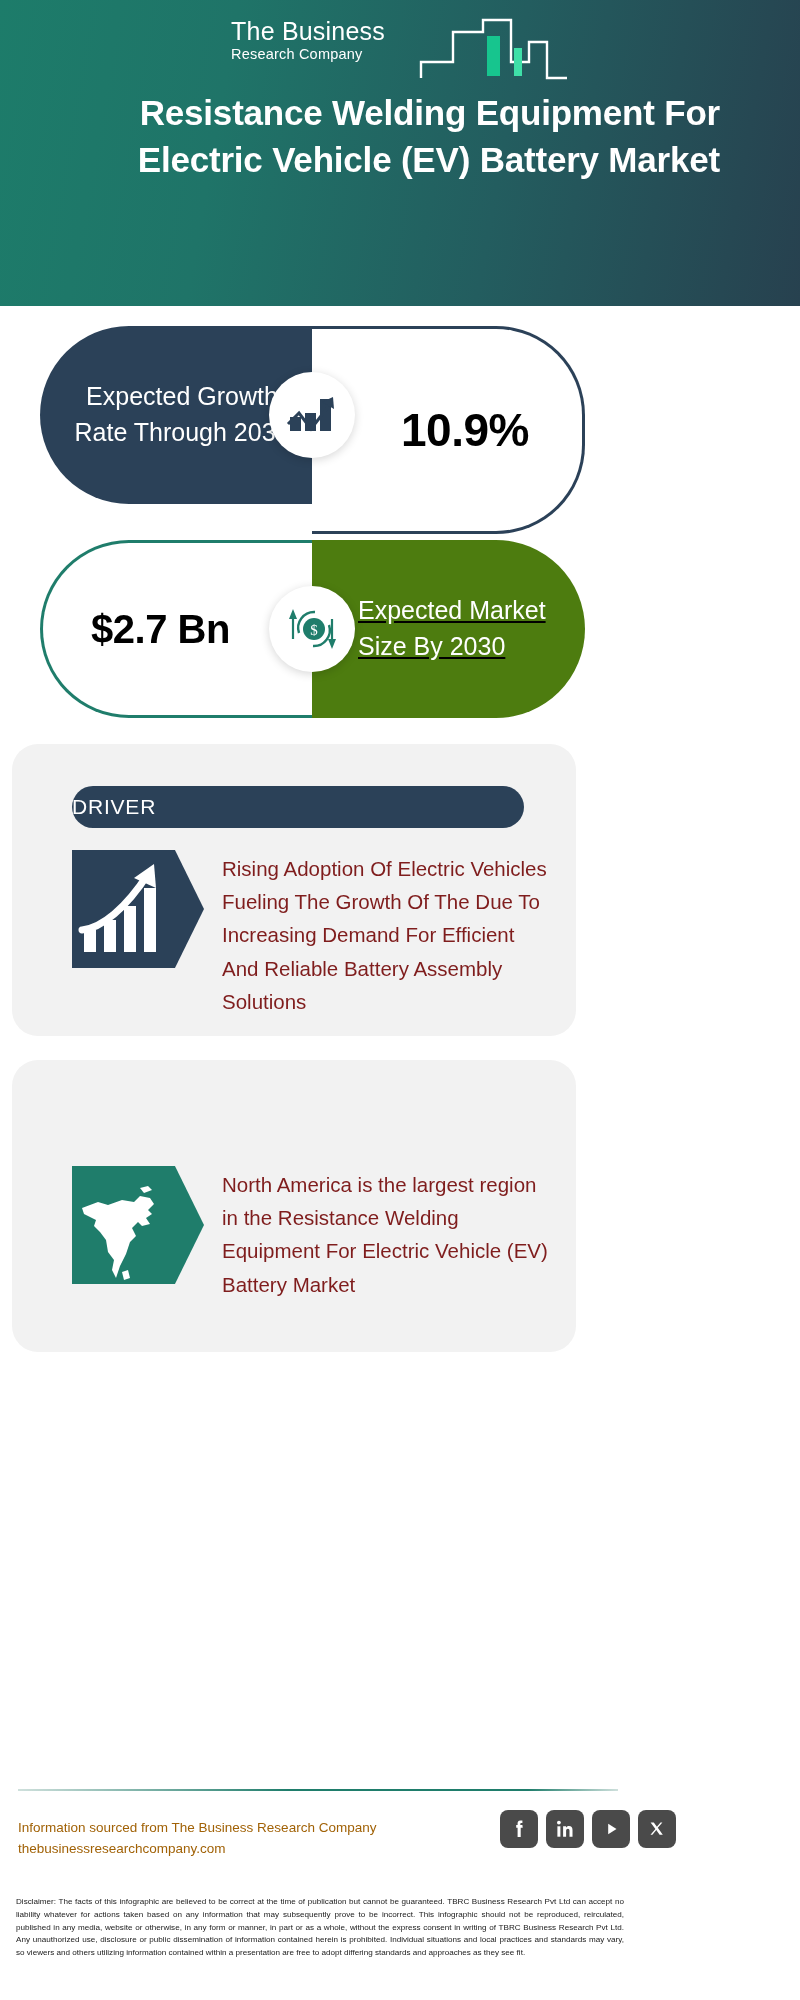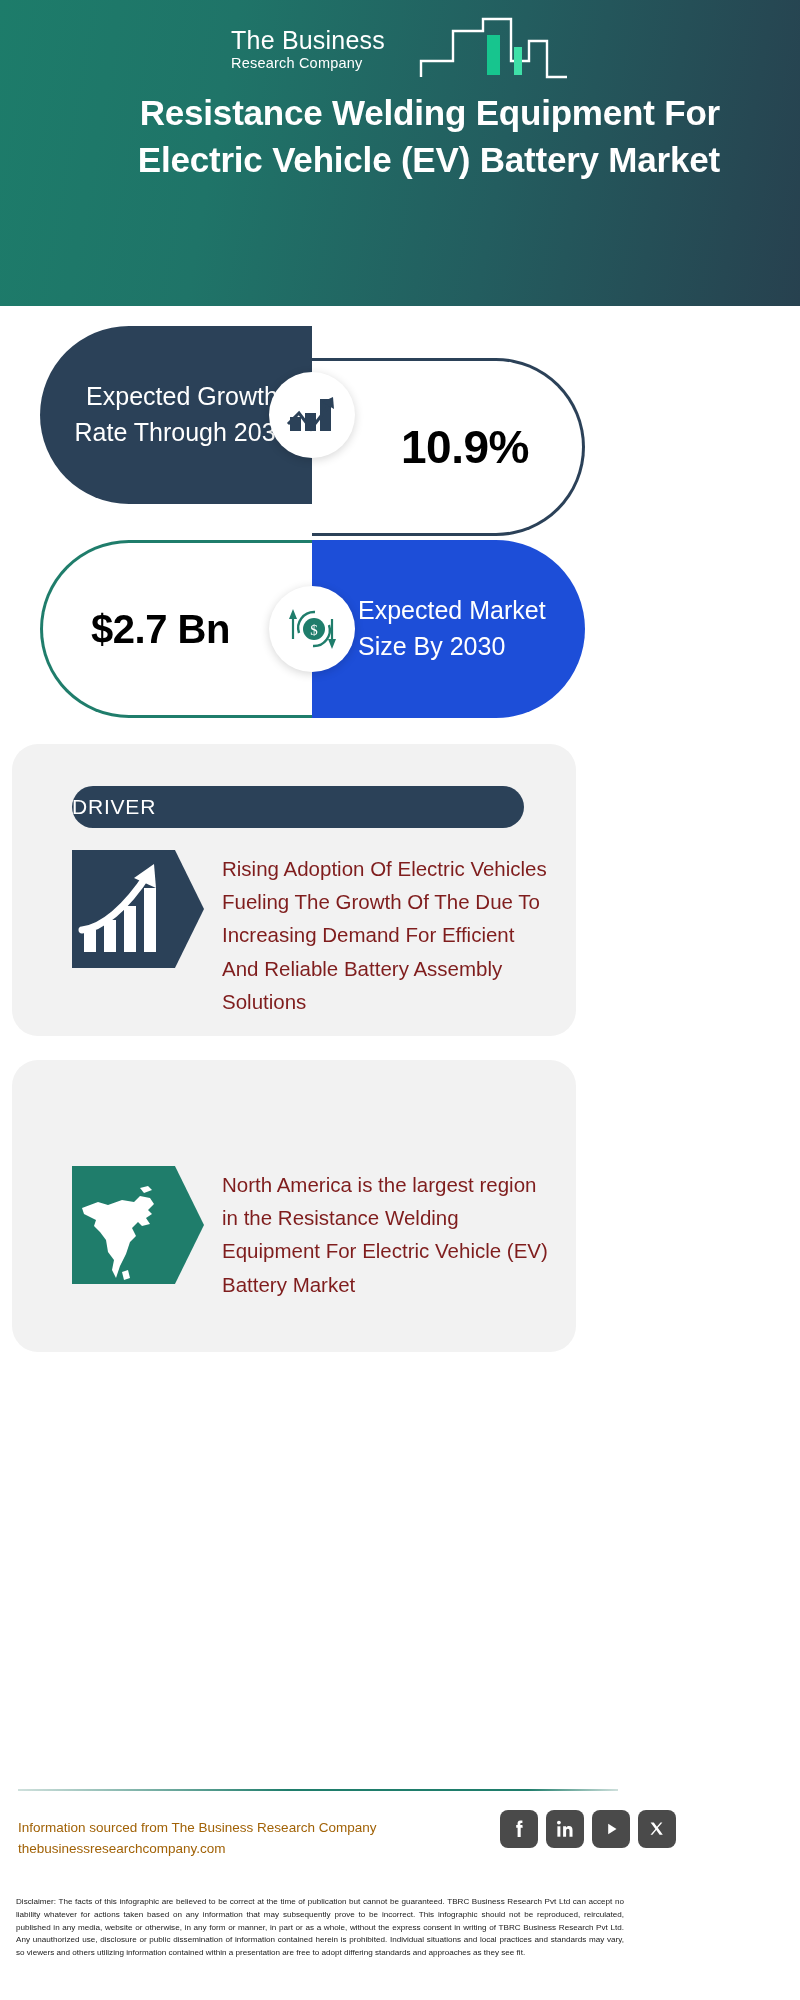--- a/index.html
+++ b/index.html
@@ -11,21 +11,21 @@
     overflow:hidden;
   }
 
   
   .header {
     position:absolute; left:0; top:0; width:800px; height:306px;
     background:linear-gradient(100deg,#1d7c6a 0%,#1f7468 28%,#235d5f 62%,#27414f 100%);
     display:flex; flex-direction:column; align-items:center;
   }
   .logo-wrap {
-    margin-top:18px; display:flex; align-items:center;
+    margin-top:18px; display:flex; align-items:flex-start;
     justify-content:center; height:68px;gap:32px;
   }
   .logo-text { display:flex; flex-direction:column; align-items:flex-start; padding-bottom:2px; }
   .logo-line1 {
     color:#ffffff; font-size:25px; font-weight:400; letter-spacing:.2px; line-height:1.05;
   }
   .logo-line2 {
     color:#ffffff; font-size:14.5px; font-weight:400; letter-spacing:.2px; line-height:1.5;
   }
   .logo-mark { margin-left:2px; margin-bottom:2px; }
@@ -44,24 +44,24 @@
     position:absolute; left:0; top:0; width:272px; height:178px;
     background:#2b4158;
     border-radius:89px 0 0 89px;
     display:flex; align-items:center; justify-content:center;
   }
   .stat1-left-txt {
     color:#ffffff; font-size:25px; line-height:1.43; text-align:center;
     padding-left:18px; padding-right:6px;
   }
   .stat1-right {
-    position:absolute; left:272px; top:0; width:273px; height:178px;
+    position:absolute; left:272px; top:0; width:273px; height:208px;
     border:3px solid #2b4158; border-left:none;
     border-radius:0 89px 89px 0;
-    display:flex; align-items:center; justify-content:center;margin-top:32px;
+    display:flex; align-items:center; justify-content:center;
   }
   .stat1-value {
     color:#000000; font-size:46px; font-weight:bold; letter-spacing:-.5px;
     padding-left:36px;
   }
   .badge {
     position:absolute; width:86px; height:86px; border-radius:50%;
     background:#ffffff; box-shadow:0 2px 10px rgba(0,0,0,.16);
     display:flex; align-items:center; justify-content:center; z-index:5;
   }
@@ -76,22 +76,22 @@
     border:3px solid #1f7d6b; border-right:none;
     border-radius:89px 0 0 89px;
     display:flex; align-items:center; justify-content:center;
   }
   .stat2-value {
     color:#000000; font-size:40px; font-weight:bold; letter-spacing:-.5px;
     padding-right:34px;
   }
   .stat2-right {
     position:absolute; left:272px; top:0; width:273px; height:178px;
-    background:#1d4ed8; border-radius:0 89px 89px 0;
-    display:flex; align-items:center; justify-content:center;
+    background:#4d7c0f; border-radius:0 89px 89px 0;
+    display:flex; align-items:center; justify-content:center;text-decoration:underline;
   }
   .stat2-right-txt {
     color:#ffffff; font-size:25px; line-height:1.43; text-align:left;
     padding-left:46px; padding-right:10px;
   }
   .badge2 { left:229px; top:46px; }
 
   
   .panel {
     position:absolute; left:12px; width:564px;

